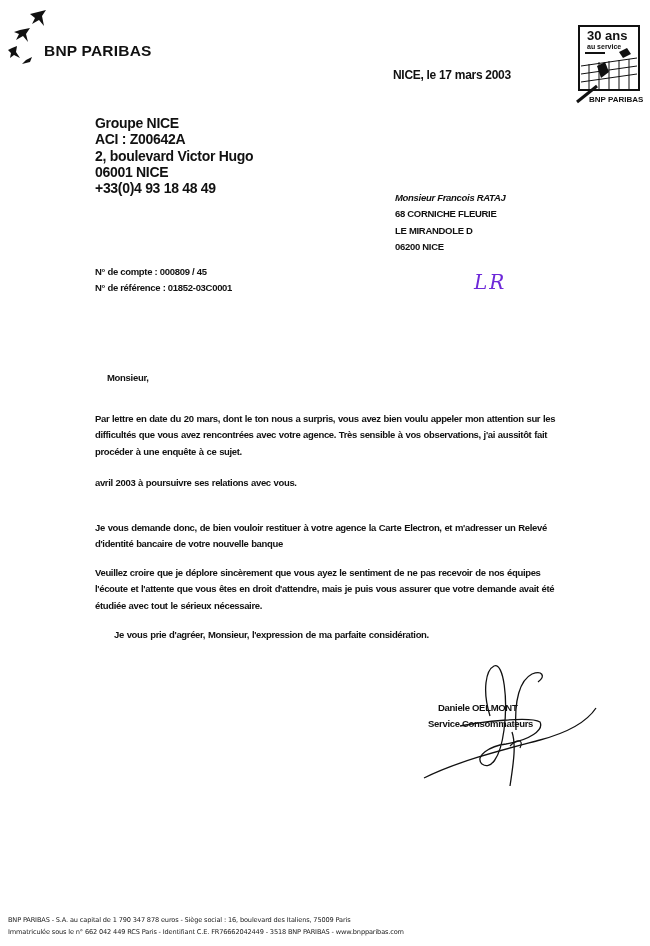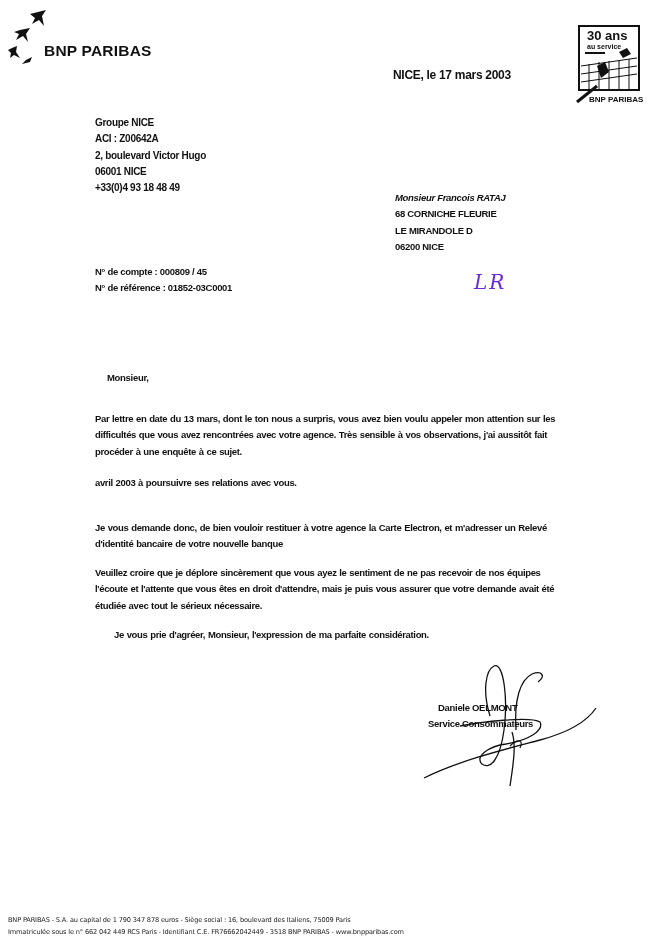--- a/index.html
+++ b/index.html
@@ -5,21 +5,21 @@
   html, body { margin:0; padding:0; }
   body {
     width:650px; height:946px; background:#ffffff; position:relative; overflow:hidden;
     font-family:"Liberation Sans", sans-serif; color:#111;
   }
   .abs { position:absolute; }
   .logo { left:8px; top:8px; width:200px; height:56px; }
   .logo-text { position:absolute; left:36px; top:34px; font-family:"Liberation Sans", sans-serif; font-weight:bold; font-size:15.5px; letter-spacing:0.2px; color:#111; }
   .anniv { left:575px; top:24px; width:68px; height:80px; }
   .date { left:393px; top:68px; font-size:12px; font-weight:bold; letter-spacing:-0.3px; }
-  .sender { left:95px; top:115px; font-size:10px; font-weight:bold; line-height:16.3px; letter-spacing:-0.3px; }
+  .sender { left:95px; top:115px; font-size:14px; font-weight:bold; line-height:16.3px; letter-spacing:-0.3px; }
   .recipient { left:395px; top:190px; font-size:9.5px; font-weight:bold; line-height:16.3px; letter-spacing:-0.3px; }
   .refs { left:95px; top:264px; font-size:9.5px; font-weight:bold; line-height:16px; letter-spacing:-0.3px; }
   .initials { left:474px; top:270px; font-family:"DejaVu Serif", serif; font-size:20px; font-style:italic; color:#6d28d9; letter-spacing:2px; }
   .salutation { left:95px; top:372px; font-size:9.5px; font-weight:bold; letter-spacing:-0.3px;margin-left:12px; }
   .body-text { left:95px; width:510px; font-size:9.5px; font-weight:bold; line-height:16.3px; letter-spacing:-0.35px; word-spacing:0.5px; }
   .p1 { top:411px; }
   .p2 { top:475px; }
   .p3 { top:520px; }
   .p4 { top:565px; }
   .p5 { top:627px;margin-left:19px; }
@@ -75,21 +75,21 @@
 <div class="abs refs">
   <span class="line">N° de compte : 000809 / 45</span>
   <span class="line">N° de référence : 01852-03C0001</span>
 </div>
 
 <div class="abs initials">LR</div>
 
 <div class="abs salutation">Monsieur,</div>
 
 <div class="abs body-text p1">
-  <span class="line">Par lettre en date du 13 mars, dont le ton nous a surpris, vous avez bien voulu appeler mon attention sur les</span>
+  <span class="line">Par lettre en date du 20 mars, dont le ton nous a surpris, vous avez bien voulu appeler mon attention sur les</span>
   <span class="line">difficultés que vous avez rencontrées avec votre agence. Très sensible à vos observations, j'ai aussitôt fait</span>
   <span class="line">procéder à une enquête à ce sujet.</span>
 </div>
 <div class="abs body-text p2">
   <span class="line">avril 2003 à poursuivre ses relations avec vous.</span>
 </div>
 <div class="abs body-text p3">
   <span class="line">Je vous demande donc, de bien vouloir restituer à votre agence la Carte Electron, et m'adresser un Relevé</span>
   <span class="line">d'identité bancaire de votre nouvelle banque</span>
 </div>

